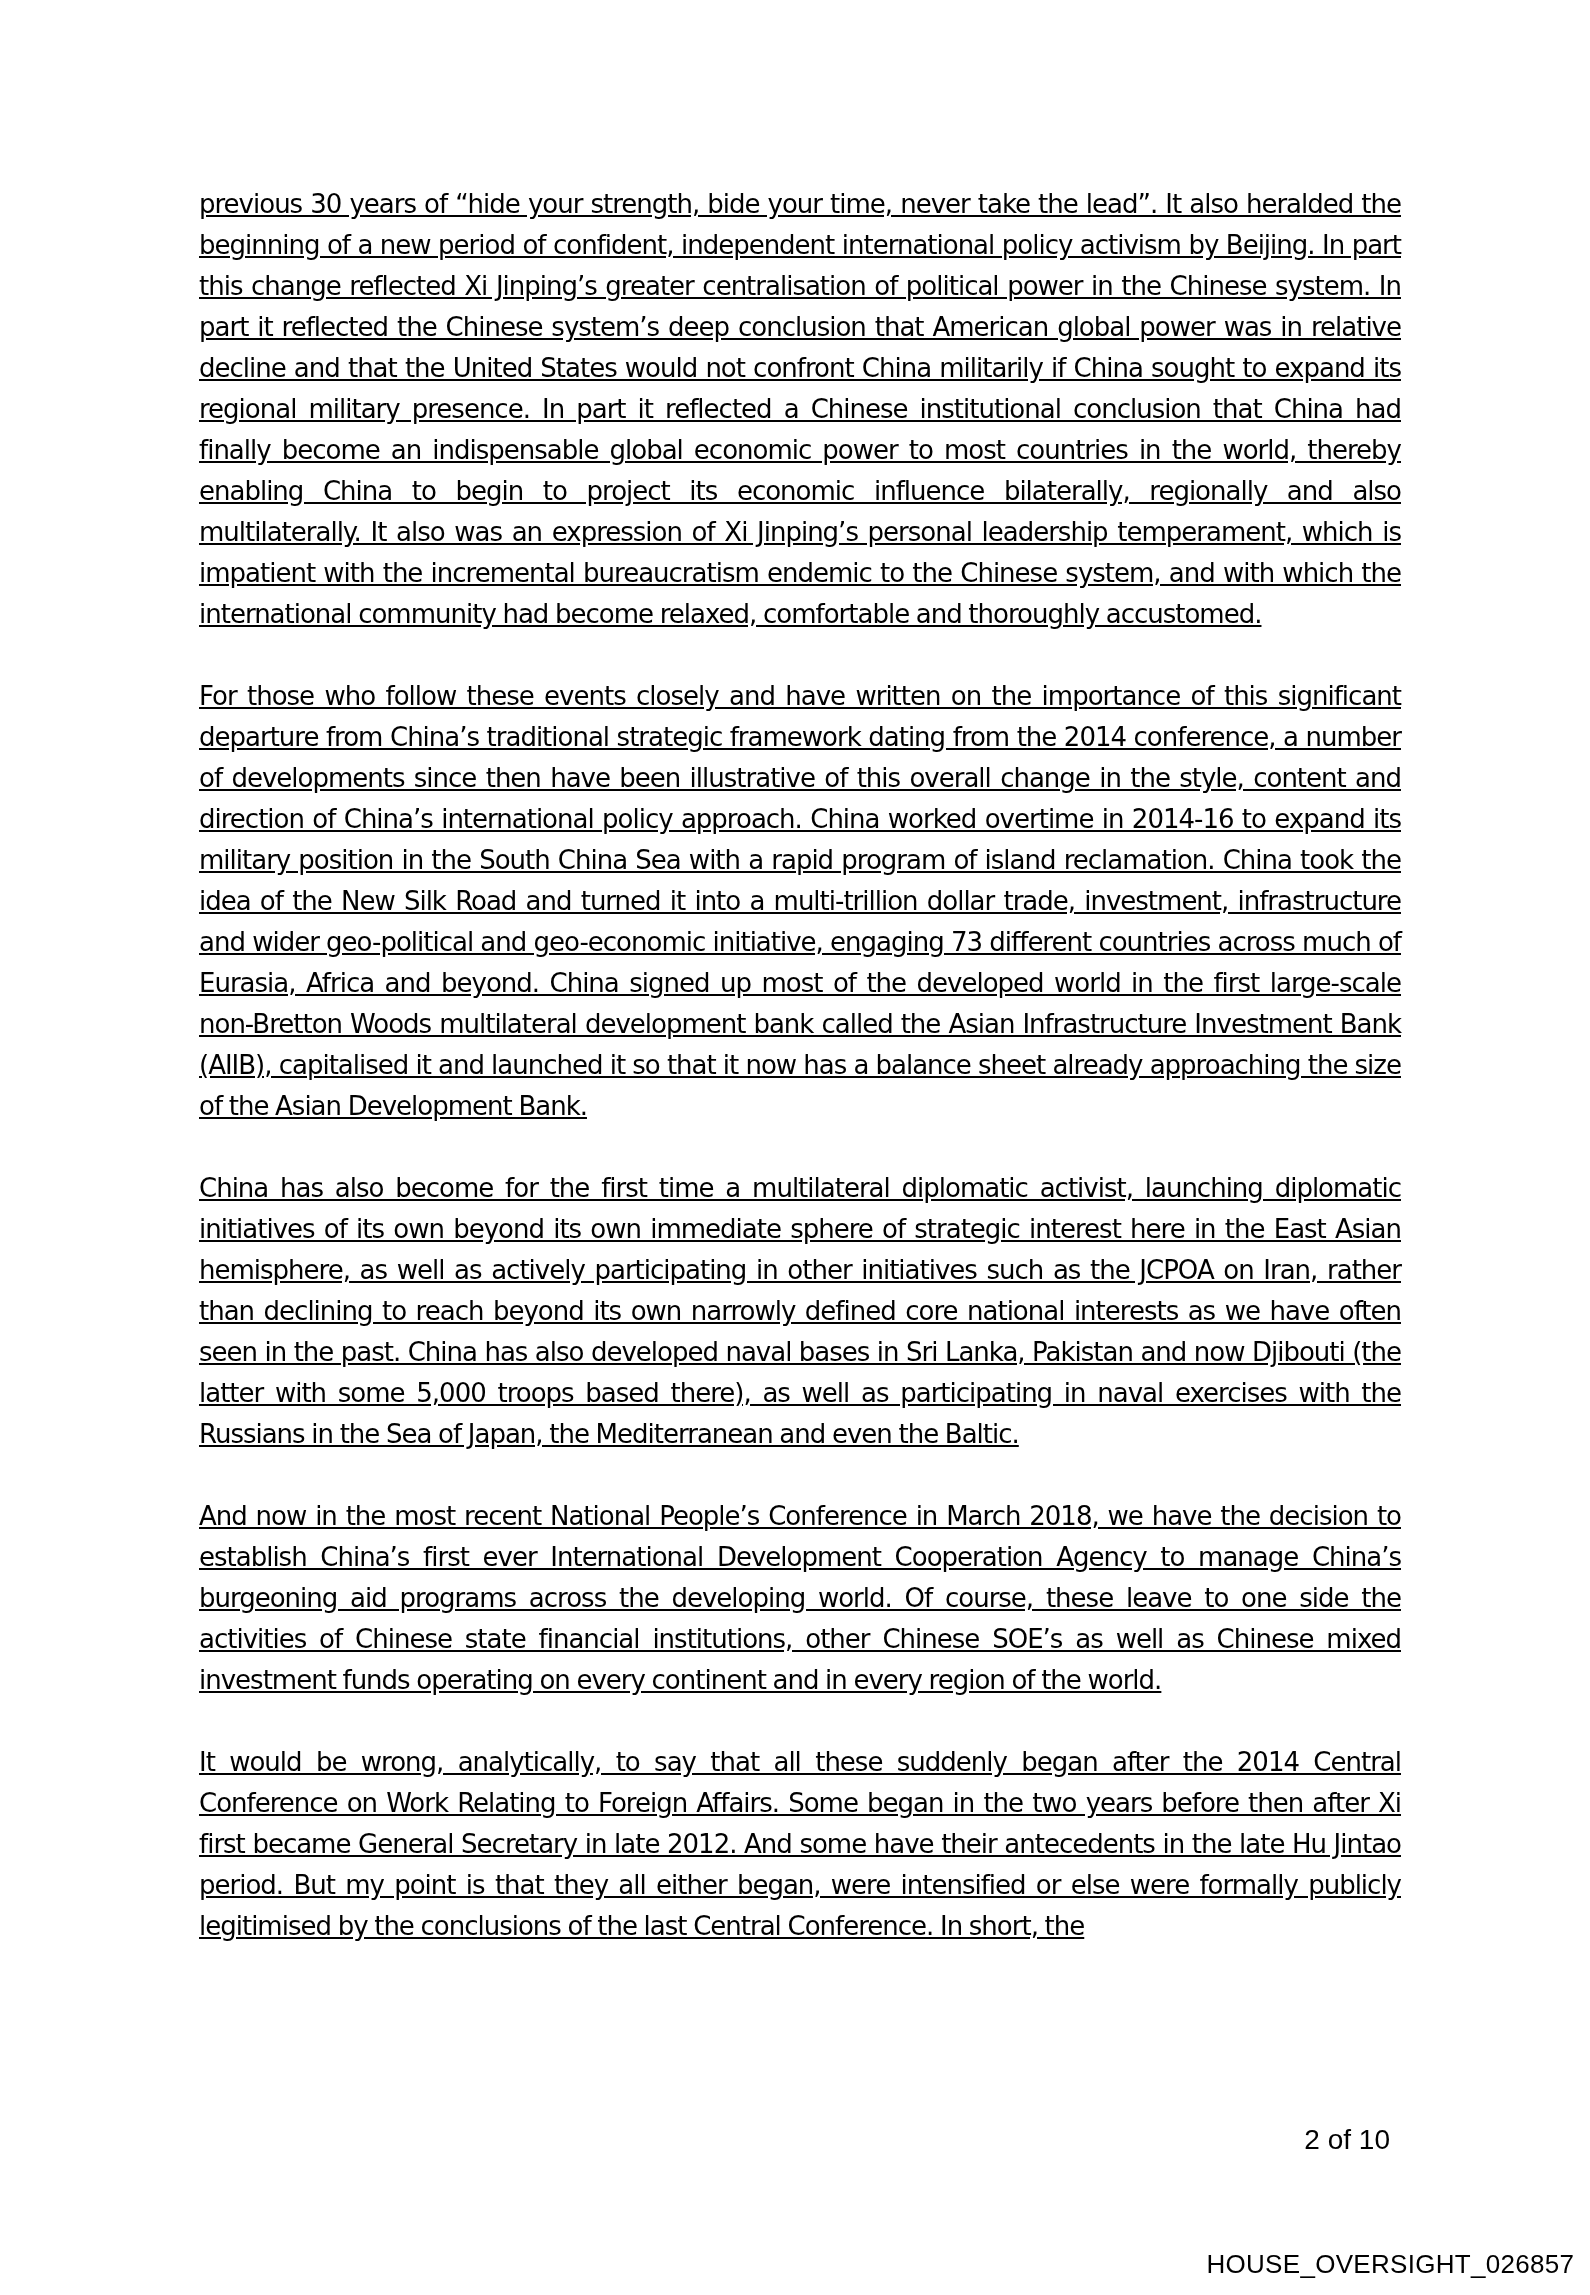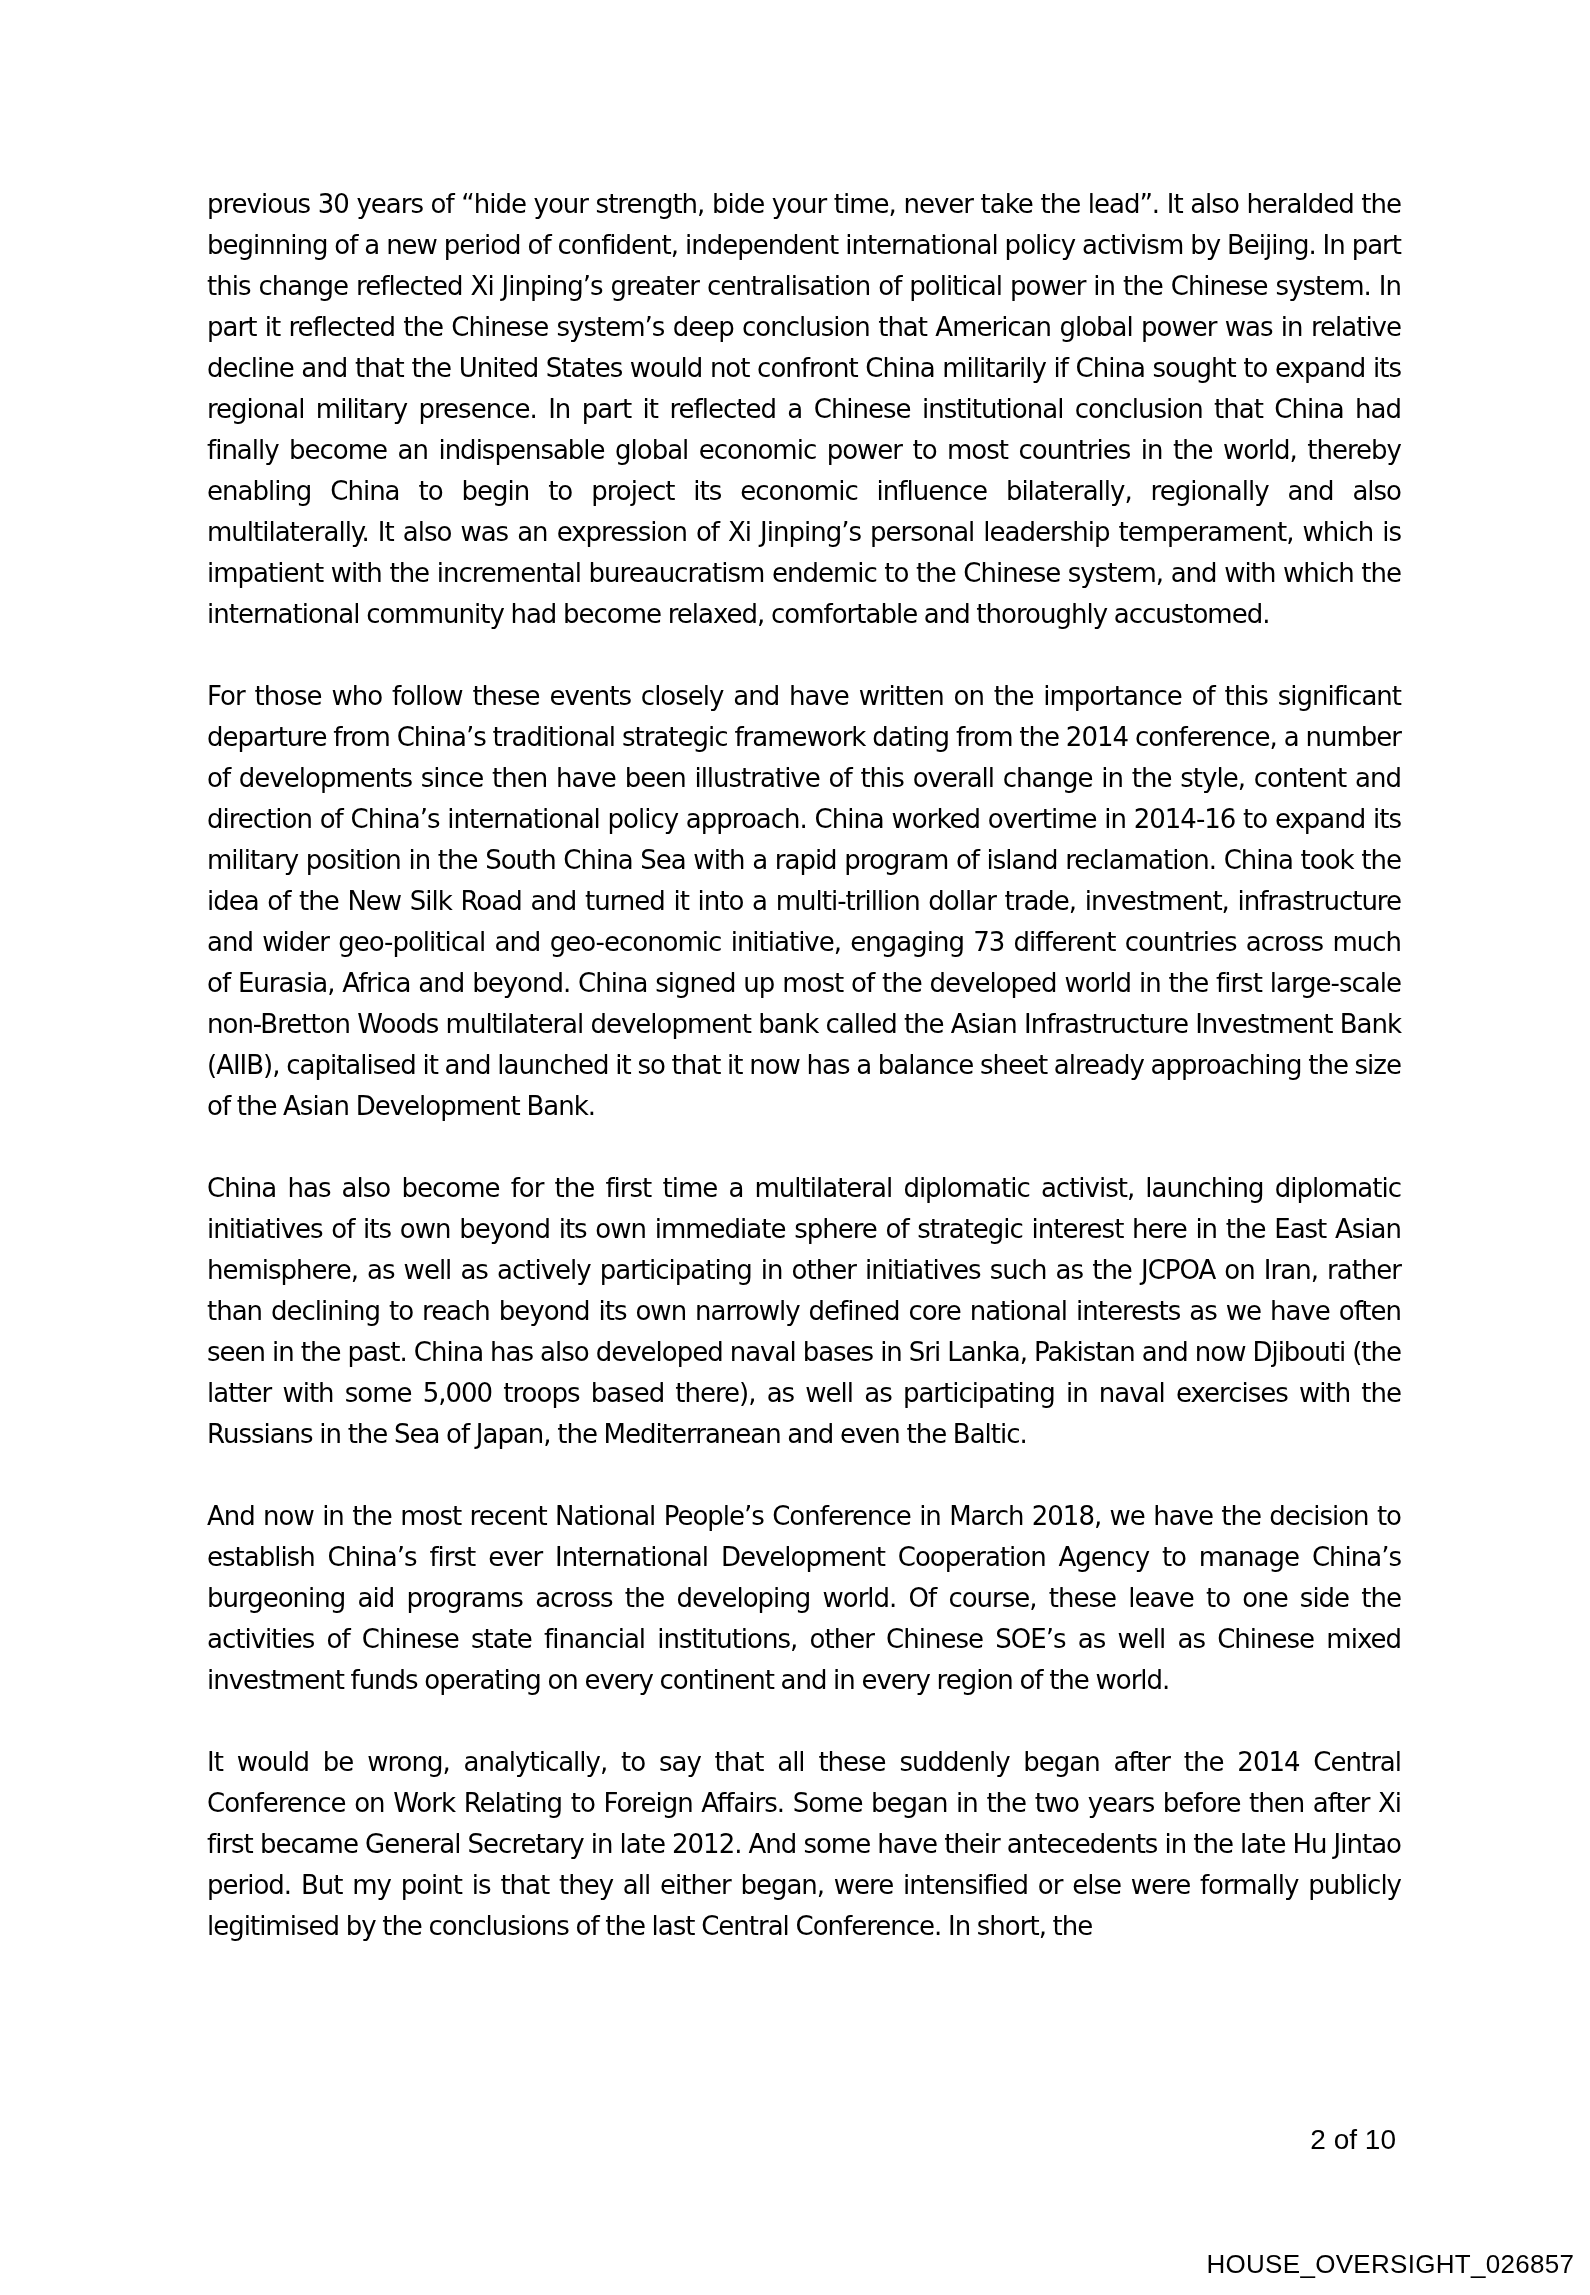--- a/index.html
+++ b/index.html
@@ -21,27 +21,28 @@
       width: 1210px;
       font-family: "DejaVu Sans", sans-serif;
       font-size: 26px;
       line-height: 41px;
       letter-spacing: -1px;
       word-spacing: -0.6px;
       text-align: justify;
       transform-origin: 0 0;
     }
     .para {
-      margin: 0 0 41px 16px;
+      margin: 0 0 41px 8px;
       text-align: justify;
+      text-decoration: underline;
     }
     .page-number {
       position: absolute;
       top: 2124px;
-      right: 195px;
+      right: 201px;
       font-family: "Liberation Sans", sans-serif;
       font-size: 28px;
       line-height: 32px;
       text-align: right;
     }
     .bates-stamp {
       position: absolute;
       top: 2245px;
       right: 16.7px;
       font-family: "Liberation Sans", sans-serif;

